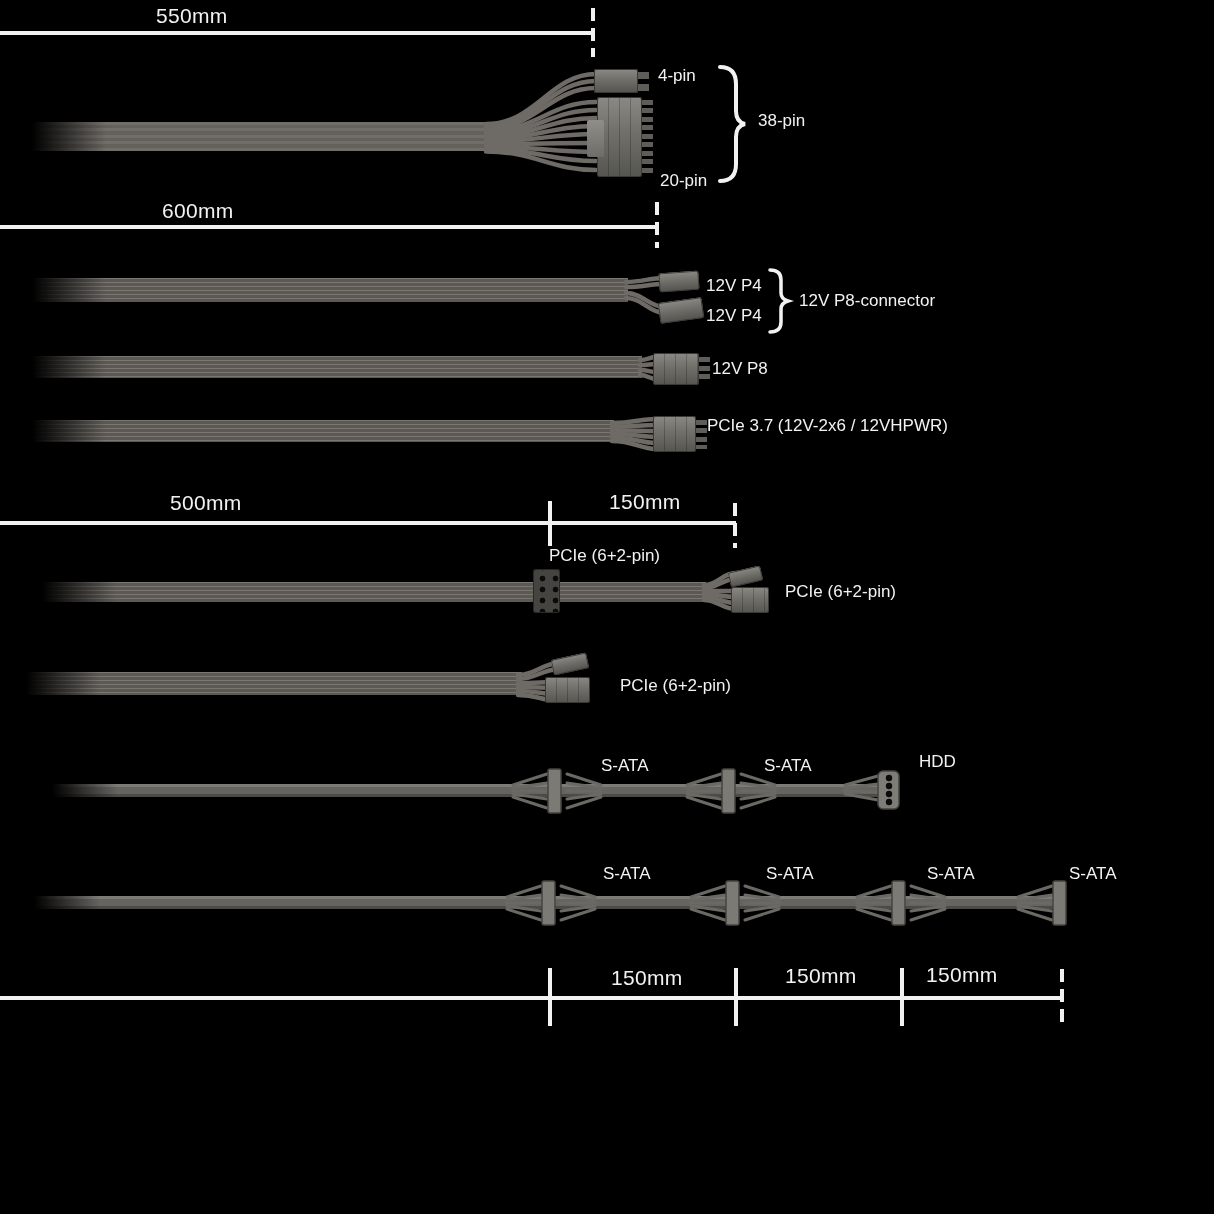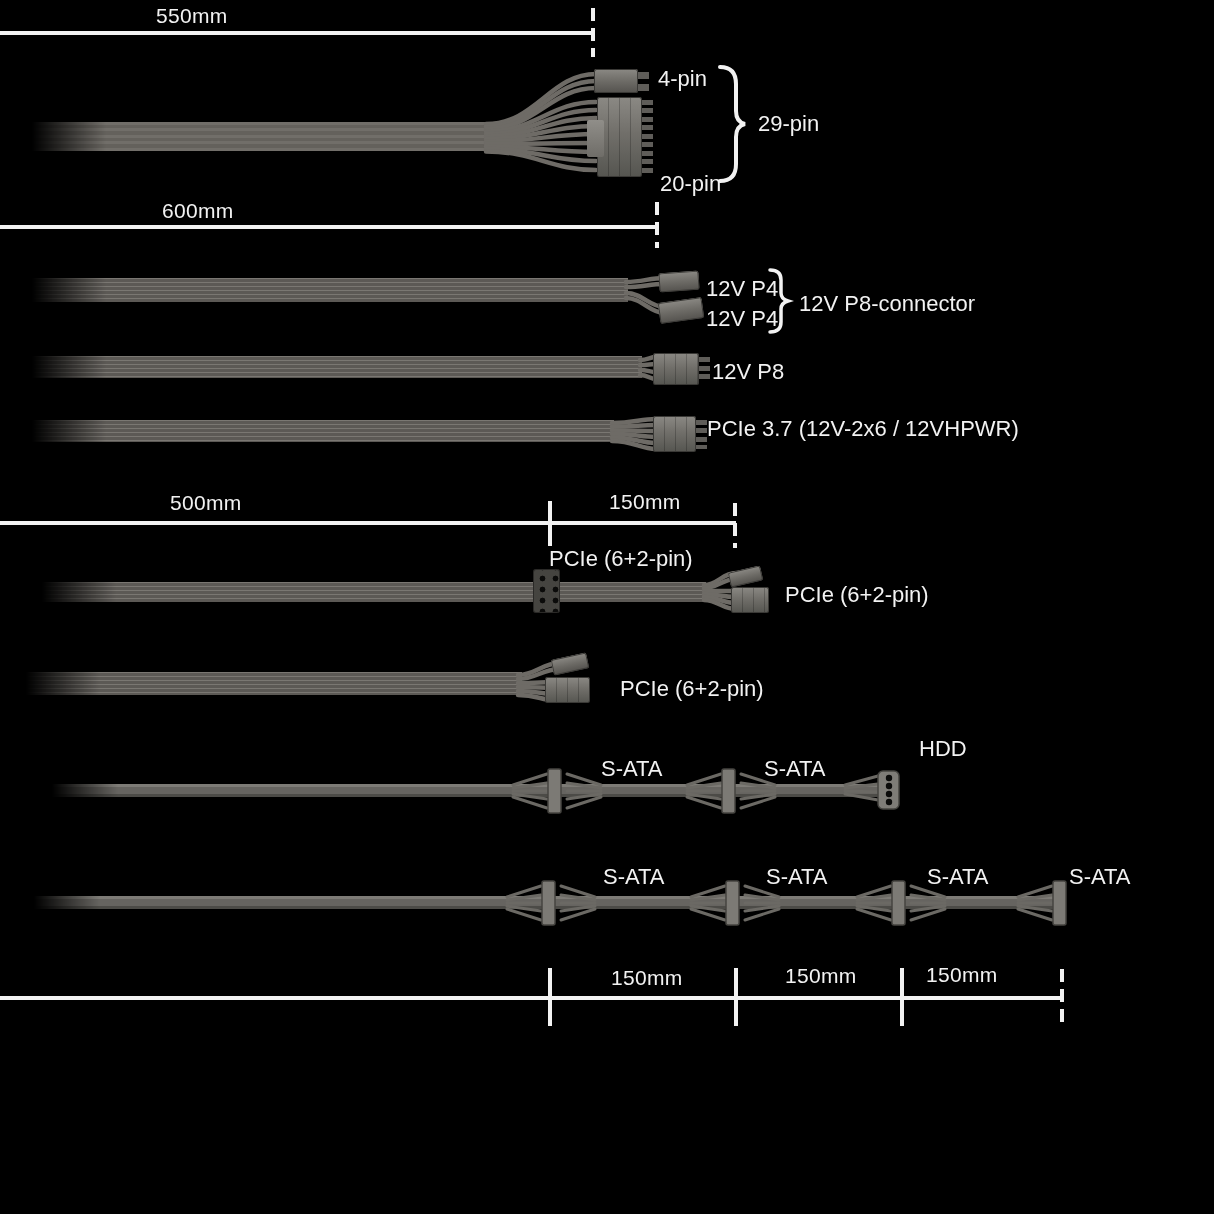--- a/index.html
+++ b/index.html
@@ -3,21 +3,21 @@
 <meta charset="utf-8">
 <style>
   html,body{margin:0;padding:0;background:#000;}
   .canvas{position:relative;width:1214px;height:1214px;background:#000;overflow:hidden;
           font-family:"Liberation Sans",sans-serif;color:#f2f2f2;padding-left:36px;}
   .mline{position:absolute;height:4px;background:#f2f2f2;z-index:4;}
   .tick{position:absolute;width:4px;background:#f2f2f2;z-index:4;}
   .tickd{position:absolute;width:4px;z-index:4;
          background:repeating-linear-gradient(to bottom,#f2f2f2 0 13px,rgba(0,0,0,0) 13px 20px);}
   .mlabel{position:absolute;font-size:21px;letter-spacing:.3px;z-index:6;white-space:nowrap;}
-  .clabel{position:absolute;font-size:22px;z-index:6;white-space:nowrap;}
+  .clabel{position:absolute;font-size:17px;z-index:6;white-space:nowrap;}
   .ribbon{position:absolute;z-index:1;
           background:repeating-linear-gradient(to bottom,#7a7772 0 1.5px,#5c5955 1.5px 4px);
           -webkit-mask-image:linear-gradient(to right,transparent 4px,#000 78px);
           mask-image:linear-gradient(to right,transparent 4px,#000 78px);}
   .ribbon.solid{background:repeating-linear-gradient(to bottom,#716e69 0 3px,#64615c 3px 6.5px);}
   .thincable{position:absolute;z-index:1;
           background:linear-gradient(to bottom,#7d7b76 0 3px,#666460 3px 10px,#4c4b47 10px 13px);
           -webkit-mask-image:linear-gradient(to right,transparent 4px,#000 70px);
           mask-image:linear-gradient(to right,transparent 4px,#000 70px);}
   .conn{position:absolute;z-index:3;border-radius:2.5px;
@@ -52,21 +52,21 @@
   </div>
   <div class="conn" style="left:597px;top:97px;width:45px;height:80px;">
     <div class="pinsr" style="top:3px;height:74px;"></div>
   </div>
   <div class="latch" style="left:587px;top:120px;width:17px;height:37px;"></div>
   <span class="clabel" style="left:658px;top:66px;">4-pin</span>
   <span class="clabel" style="left:660px;top:164px;margin-top:7px;">20-pin</span>
   <svg class="brace" style="left:714px;top:64px;" width="36" height="120" viewBox="0 0 36 120">
     <path d="M6,3 Q22,3 22,20 L22,47 Q22,58 31,60 Q22,62 22,73 L22,100 Q22,117 6,117" stroke="#f2f2f2" stroke-width="4" fill="none" stroke-linecap="round"></path>
   </svg>
-  <span class="clabel" style="left:758px;top:111px;">29-pin</span>
+  <span class="clabel" style="left:758px;top:111px;">38-pin</span>
 
   <span class="mlabel" style="left:162px;top:199px;">600mm</span>
   <div class="mline" style="left:0;top:225px;width:656px;"></div>
   <div class="tickd" style="left:655px;top:202px;height:46px;"></div>
 
   <div class="ribbon" style="left:28px;top:278px;width:600px;height:24px;"></div>
   <div class="conn smooth" style="left:659px;top:272px;width:40px;height:19px;transform:rotate(-4deg);"></div>
   <div class="conn smooth" style="left:659px;top:300px;width:44px;height:21px;transform:rotate(-8deg);"></div>
   <span class="clabel" style="left:706px;top:276px;">12V P4</span>
   <span class="clabel" style="left:706px;top:306px;">12V P4</span>
@@ -101,21 +101,21 @@
   <span class="clabel" style="left:785px;top:582px;">PCIe (6+2-pin)</span>
 
   <div class="ribbon" style="left:22px;top:672px;width:500px;height:23px;"></div>
   <div class="conn smooth" style="left:552px;top:656px;width:36px;height:16px;transform:rotate(-12deg);"></div>
   <div class="conn" style="left:545px;top:677px;width:45px;height:26px;"></div>
   <span class="clabel" style="left:620px;top:676px;">PCIe (6+2-pin)</span>
 
   <div class="thincable" style="left:48px;top:784px;width:832px;height:13px;"></div>
   <span class="clabel" style="left:601px;top:756px;">S-ATA</span>
   <span class="clabel" style="left:764px;top:756px;">S-ATA</span>
-  <span class="clabel" style="left:919px;top:736px;">HDD</span>
+  <span class="clabel" style="left:919px;top:752px;">HDD</span>
 
   <div class="thincable" style="left:30px;top:896px;width:1028px;height:13px;"></div>
   <span class="clabel" style="left:603px;top:864px;">S-ATA</span>
   <span class="clabel" style="left:766px;top:864px;">S-ATA</span>
   <span class="clabel" style="left:927px;top:864px;">S-ATA</span>
   <span class="clabel" style="left:1069px;top:864px;">S-ATA</span>
 
   <span class="mlabel" style="left:611px;top:966px;">150mm</span>
   <span class="mlabel" style="left:785px;top:964px;">150mm</span>
   <span class="mlabel" style="left:926px;top:963px;">150mm</span>

